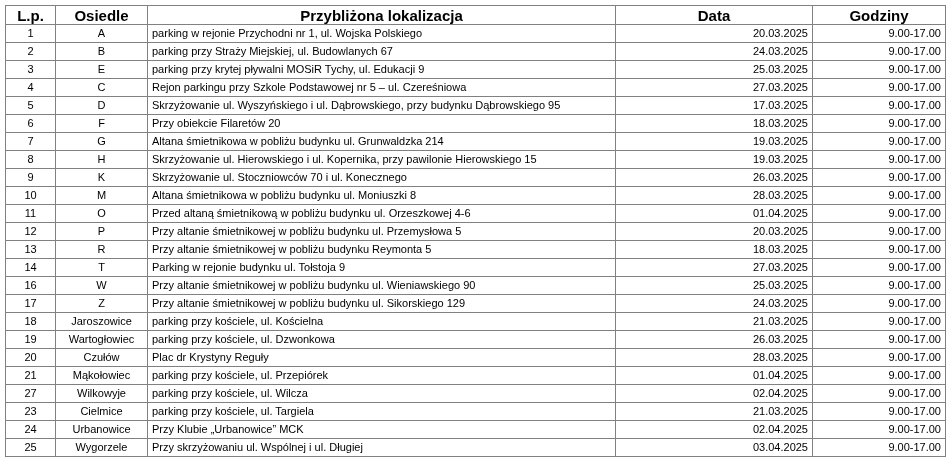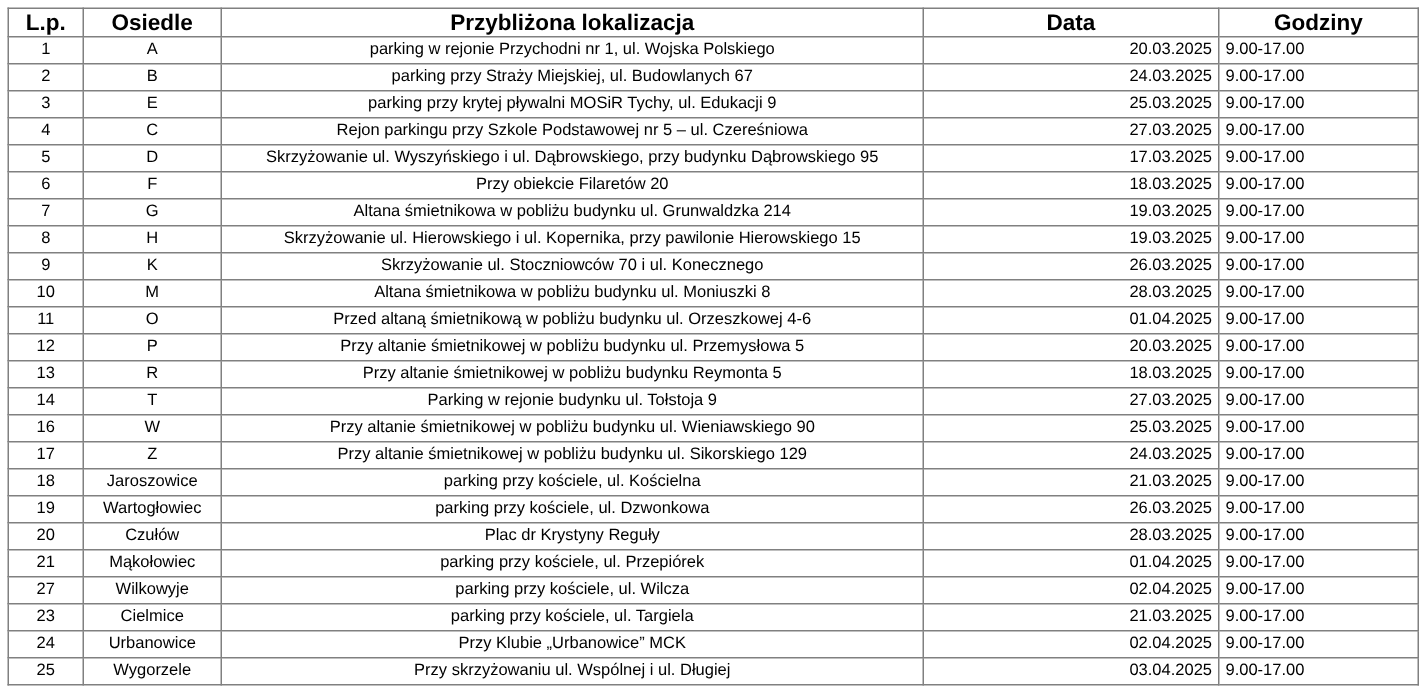--- a/index.html
+++ b/index.html
@@ -47,23 +47,23 @@
     height: 18px;
     font-weight: bold;
     text-align: center;
     font-size: 15px;
   }
   table.schedule tbody td {
     font-weight: normal;
   }
   td.cell-lp      { text-align: center; }
   td.cell-osiedle { text-align: center; }
-  td.cell-loc     { text-align: center; }
+  td.cell-loc     { text-align: left; }
   td.cell-data    { text-align: right; }
-  td.cell-godz    { text-align: left; }
+  td.cell-godz    { text-align: right; }
 </style>
 </head>
 <body>
 
 <div class="sheet">
   <table class="schedule">
     <colgroup>
       <col class="c-lp">
       <col class="c-osiedle">
       <col class="c-loc">

